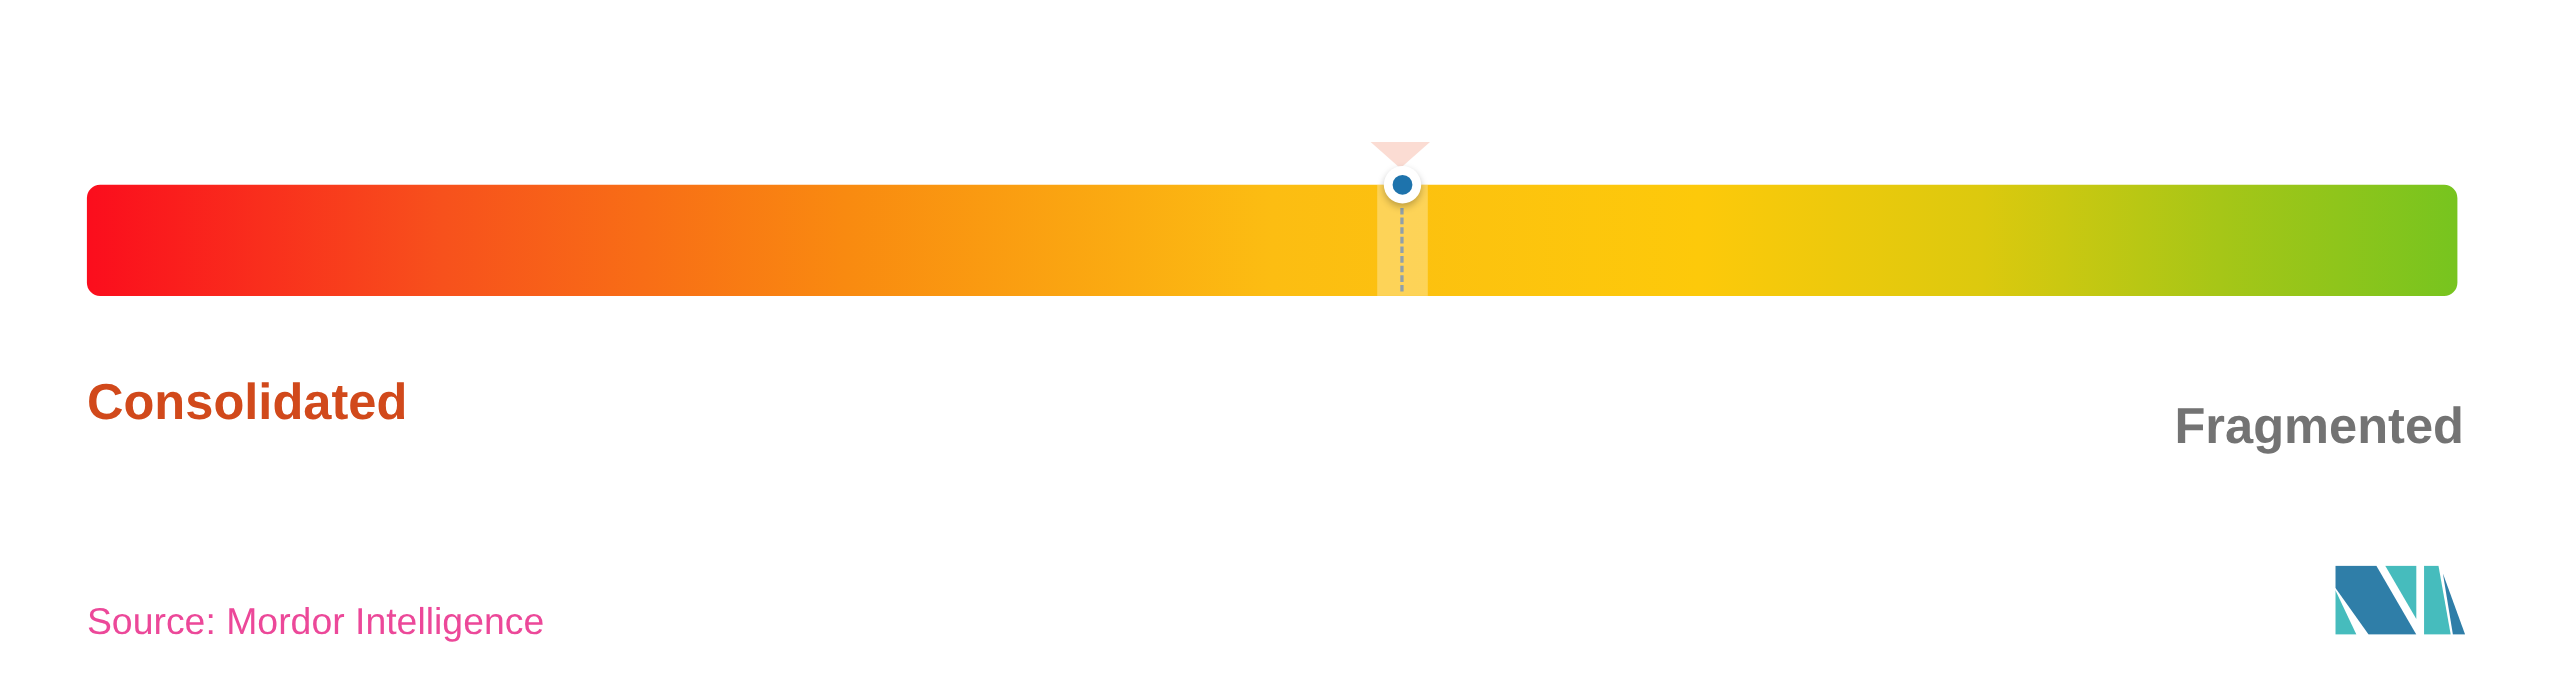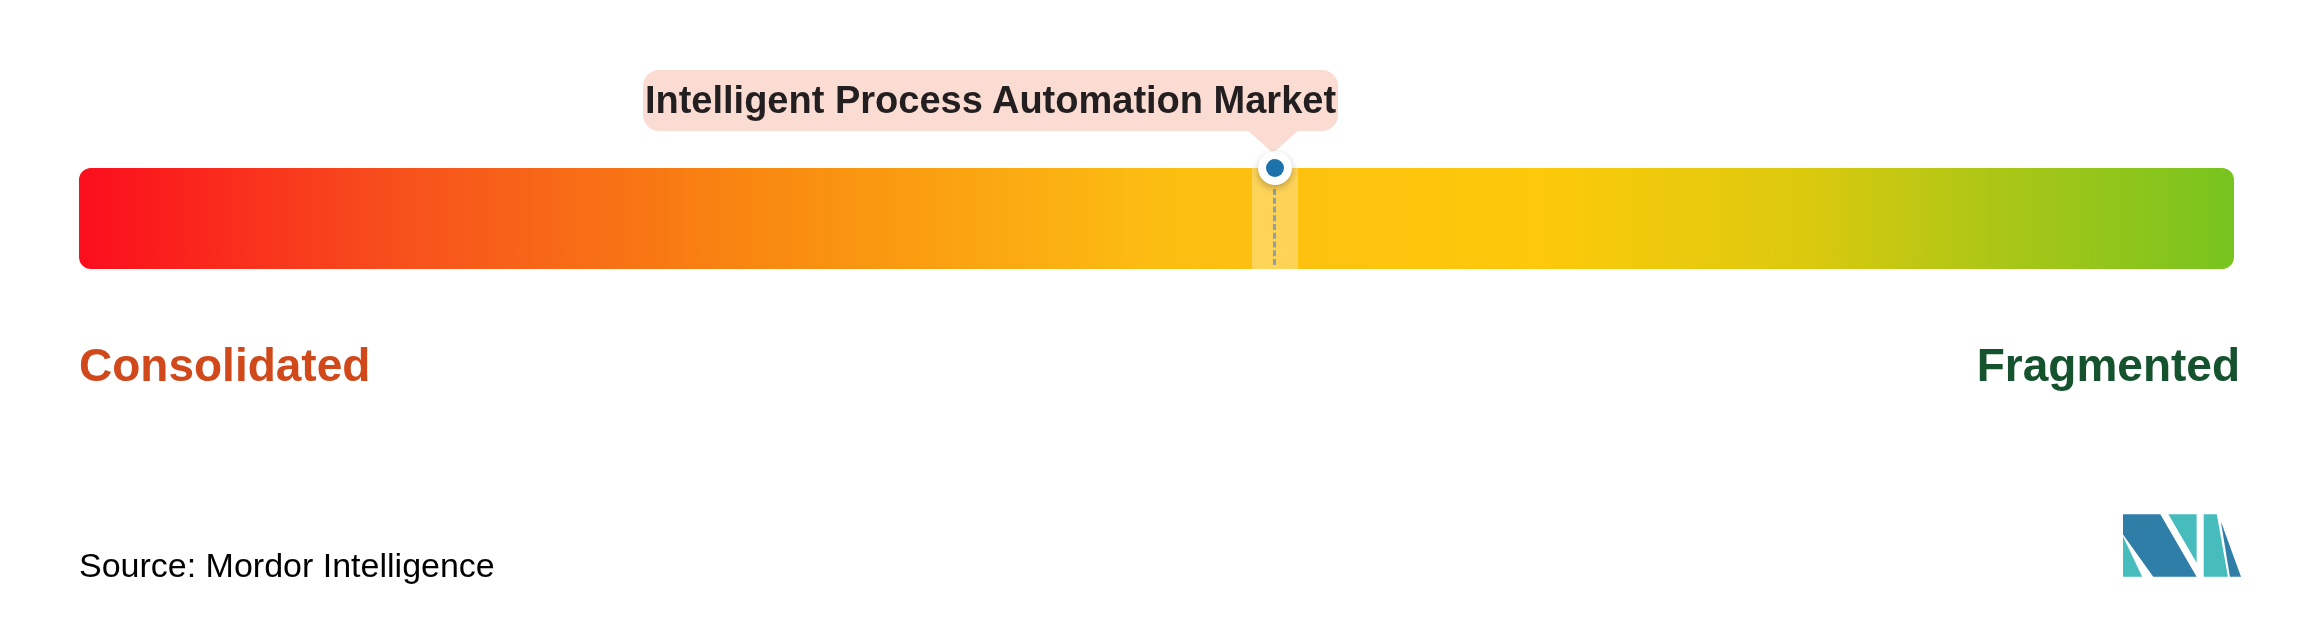--- a/index.html
+++ b/index.html
@@ -47,45 +47,42 @@
   
   .end-label{position:absolute;top:339px;font-size:46px;font-weight:700;line-height:1.15;}
   .end-label.left{left:79px;color:#d1491b;text-align:center;}
   .end-label.right{right:77px;color:#2ea767;text-align:right;}
 
   .end-desc{position:absolute;top:398px;font-size:38px;font-weight:400;color:#515154;line-height:1.15;}
   .end-desc.left{left:79px;}
   .end-desc.right{right:77px;text-align:right;}
 
   
-  .source{position:absolute;left:79px;top:546px;font-size:34px;color:#000000;}
+  .source{position:absolute;left:79px;top:546px;font-size:34px;color:#ec4899;}
   .logo{position:absolute;left:2123px;top:514px;width:118px;height:63px;}
 </style>
 </head>
 <body>
 
 <div class="canvas">
 
-  <div class="tooltip" style="background: rgb(251, 220, 211);">
-    <span>Intelligent Process Automation Market</span>
-  </div>
   <div class="tooltip-tail"></div>
 
   <div class="bar" style="background: linear-gradient(90deg, rgb(251, 13, 29) 0%, rgb(247, 81, 28) 15%, rgb(249, 138, 16) 32%, rgb(252, 189, 18) 50%, rgb(253, 201, 10) 68%, rgb(220, 201, 14) 80%, rgb(166, 198, 23) 90%, rgb(119, 196, 31) 100%);"></div>
 
   <div class="marker-group" style="left: 1275.03px;">
     <div class="highlight-band"></div>
     <div class="dashed-line"></div>
     <div class="marker-circle">
       <div class="marker-dot" style="background: rgb(30, 115, 172);"></div>
     </div>
   </div>
 
   <div class="end-label left" style="color: rgb(209, 73, 27);">Consolidated</div>
-  <div class="end-label right" style="color: #14532d;">Fragmented</div>
+  <div class="end-label right" style="color: #737373; margin-top: 22px;">Fragmented</div>
 
 
   <div class="source">Source: Mordor Intelligence</div>
 
   <svg class="logo" viewBox="0 0 117 62" xmlns="http://www.w3.org/2000/svg">
     <polygon points="0,22 19,62 0,62" fill="#46bcbd"></polygon>
     <polygon points="0,0 37,0 73,62 30,62 0,20" fill="#2f7ea8"></polygon>
     <polygon points="45,0 73,0 73,48" fill="#46bcbd"></polygon>
     <polygon points="80,0 93,0 104,62 80,62" fill="#46bcbd"></polygon>
     <polygon points="97,7 117,62 106,62" fill="#2f7ea8"></polygon>

